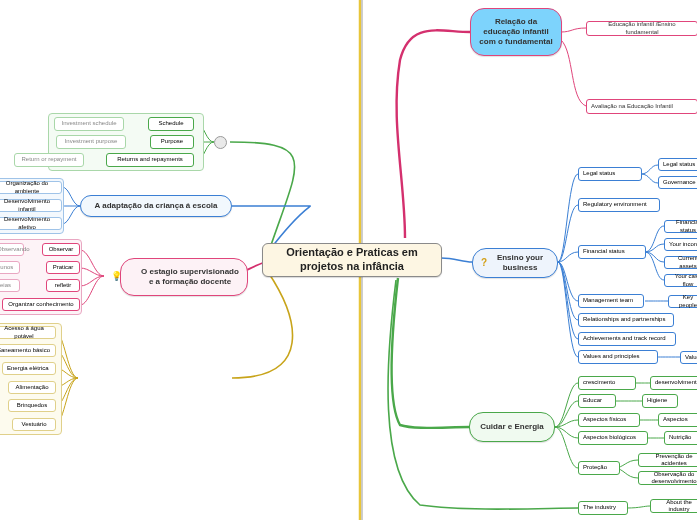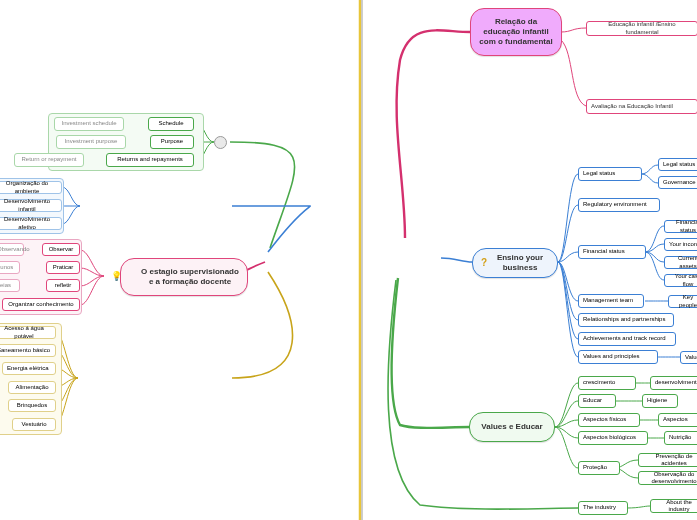--- a/index.html
+++ b/index.html
@@ -99,22 +99,25 @@
     <path d="M78,378 C68,378 64,387 56,387" stroke="#c8a41a" stroke-width="1" fill="none"></path>
     <path d="M78,378 C68,378 64,406 56,406" stroke="#c8a41a" stroke-width="1" fill="none"></path>
     <path d="M78,378 C68,378 64,424 56,424" stroke="#c8a41a" stroke-width="1" fill="none"></path>
   </svg>
 
   <div class="grp" style="left:-6px;top:178px;width:70px;height:56px;border:1px solid #9fc3e8;background:#f3f8fd;"></div>
   <div class="grp" style="left:-6px;top:239px;width:88px;height:76px;border:1px solid #e9a7c2;background:#fdf3f7;"></div>
   <div class="grp" style="left:-6px;top:323px;width:68px;height:112px;border:1px solid #e0d08a;background:#fdfbee;"></div>
   <div class="grp" style="left:48px;top:113px;width:156px;height:58px;border:1px solid #a9d7a9;background:#f4fbf4;"></div>
 
-
-  <div class="node main" style="left:470px;top:8px;width:92px;height:48px;background:#f0abfc;border:1.5px solid #e0457b;color:#333;">
+  <div class="node central" style="left:262px;top:243px;width:180px;height:34px;">
+    <span>Orientação e Praticas em projetos na infância</span>
+  </div>
+
+  <div class="node main" style="left:470px;top:8px;width:92px;height:48px;background:#7dd3fc;border:1.5px solid #e0457b;color:#333;">
     <span>Relação da educação infantil com o fundamental</span>
   </div>
   <div class="node leaf" style="left:586px;top:21px;width:112px;height:15px;border:1px solid #e0457b;color:#333;justify-content:flex-start;">
     <span>Educação infantil /Ensino fundamental</span>
   </div>
   <div class="node leaf" style="left:586px;top:99px;width:112px;height:15px;border:1px solid #e0457b;color:#333;justify-content:flex-start;">
     <span>Avaliação na Educação Infantil</span>
   </div>
 
   <div class="node main" style="left:472px;top:248px;width:86px;height:30px;background:#eef4fc;border:1.5px solid #3b7fd4;color:#333;">
@@ -166,21 +169,21 @@
     <span>Achievements and track record</span>
     </div>
   <div class="node leaf" style="left:578px;top:350px;width:80px;height:14px;border:1px solid #3b7fd4;justify-content:flex-start;">
     <span>Values and principles</span>
     </div>
   <div class="node leaf" style="left:680px;top:351px;width:30px;height:13px;border:1px solid #3b7fd4;justify-content:flex-start;">
     <span>Values</span>
     </div>
 
   <div class="node main" style="left:469px;top:412px;width:86px;height:30px;background:#f0faf0;border:1.5px solid #4aa84a;color:#333;">
-    <span>Values e Educar</span>
+    <span>Cuidar e Energia</span>
   </div>
   <div class="node leaf" style="left:578px;top:376px;width:58px;height:14px;border:1px solid #4aa84a;justify-content:flex-start;">
     <span>crescimento</span>
     </div>
   <div class="node leaf" style="left:650px;top:376px;width:60px;height:14px;border:1px solid #4aa84a;justify-content:flex-start;">
     <span>desenvolvimento</span>
     </div>
 
   <div class="node leaf" style="left:578px;top:394px;width:38px;height:14px;border:1px solid #4aa84a;justify-content:flex-start;">
     <span>Educar</span>
@@ -233,20 +236,23 @@
   <div class="node leaf" style="left:54px;top:117px;width:70px;height:14px;border:1px solid #a9d7a9;color:#888;">
     <span>Investment schedule</span>
     </div>
   <div class="node leaf" style="left:56px;top:135px;width:70px;height:14px;border:1px solid #a9d7a9;color:#888;">
     <span>Investment purpose</span>
     </div>
   <div class="node leaf" style="left:14px;top:153px;width:70px;height:14px;border:1px solid #a9d7a9;color:#888;">
     <span>Return or repayment</span>
     </div>
 
+  <div class="node main" style="left:80px;top:195px;width:152px;height:22px;background:#f2f8fd;border:1.5px solid #3b7fd4;color:#333;">
+    <span>A adaptação da criança á escola</span>
+    </div>
   <div class="node leaf" style="left:-8px;top:181px;width:70px;height:13px;border:1px solid #9fc3e8;justify-content:flex-start;">
     <span>Organização do ambiente</span>
     </div>
   <div class="node leaf" style="left:-8px;top:199px;width:70px;height:13px;border:1px solid #9fc3e8;justify-content:flex-start;">
     <span>Desenvolvimento infantil</span>
     </div>
   <div class="node leaf" style="left:-8px;top:217px;width:70px;height:13px;border:1px solid #9fc3e8;justify-content:flex-start;">
     <span>Desenvolvimento afetivo</span>
     </div>
 

